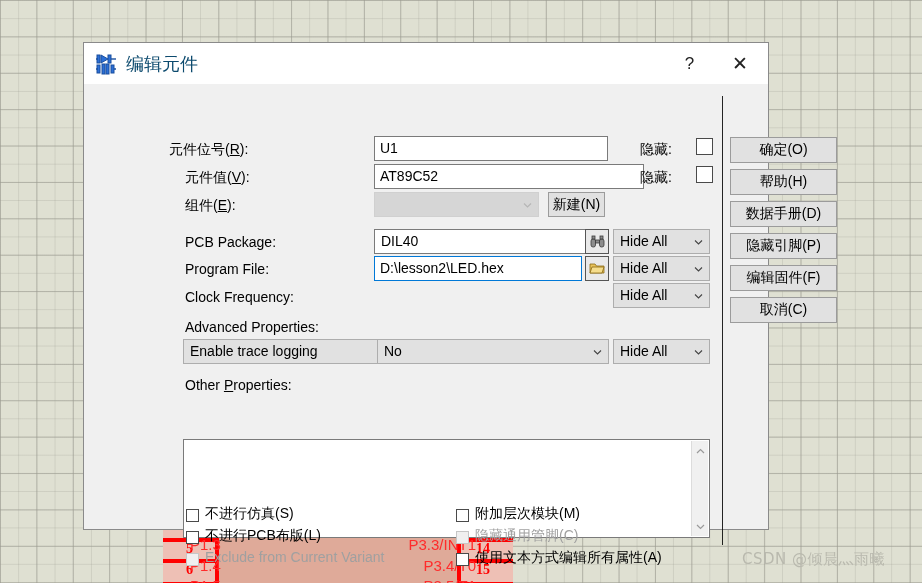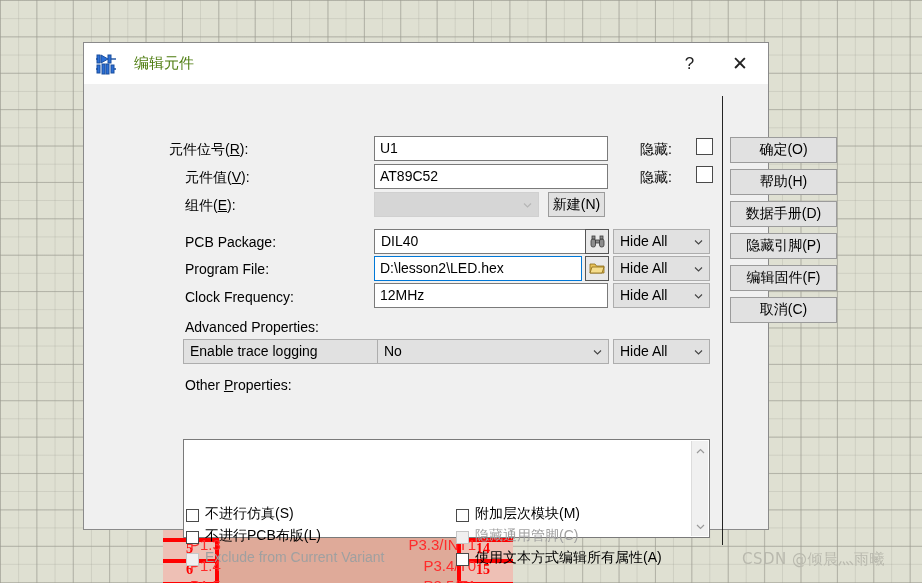--- a/index.html
+++ b/index.html
@@ -37,21 +37,21 @@
 
   
   .watermark{position:absolute;left:742px;top:550px;color:#b9b9ae;font-size:15px;
     font-family:"DejaVu Sans",sans-serif;letter-spacing:.5px;}
 
   
   .dialog{position:absolute;left:83px;top:42px;width:684px;height:486px;
     background:#f0f0f0;border:1px solid #8a8a8a;box-shadow:0 0 0 0 rgba(0,0,0,0);}
   .titlebar{height:41px;background:#ffffff;display:flex;align-items:center;position:relative;}
   .title-icon{width:22px;height:22px;margin-left:11px;position:relative;flex:0 0 auto;}
-  .title-text{margin-left:17px;font-size:15px;color:#4d7c0f;}
+  .title-text{margin-left:9px;font-size:18px;color:#0c4a6e;}
   .title-btns{position:absolute;right:0;top:0;height:41px;display:flex;}
   .tbtn{width:45px;height:41px;display:flex;align-items:center;justify-content:center;
     font-size:17px;color:#222;cursor:pointer;}
   .tbtn.close{width:56px;font-size:19px;}
 
   .body{position:absolute;left:0;top:41px;right:0;bottom:0;}
   .vsep{position:absolute;left:638px;top:12px;width:1px;height:449px;background:#000;opacity:.85;}
 
   .lbl{position:absolute;font-size:14px;color:#000;white-space:nowrap;}
   .lbl u{text-decoration:underline;}
@@ -163,21 +163,21 @@
     <div class="lbl" style="left:85px;top:57px;">
       <span>元件位号(</span><u>R</u><span>):</span>
     </div>
     <div class="tin" style="left:290px;top:52px;width:234px;">U1</div>
     <div class="lbl" style="left:556px;top:57px;">隐藏:</div>
     <div class="hidebox" style="left:612px;top:54px;"></div>
 
     <div class="lbl" style="left:101px;top:85px;">
       <span>元件值(</span><u>V</u><span>):</span>
     </div>
-    <div class="tin" style="left:290px;top:80px;width:234px;">AT89C52</div>
+    <div class="tin" style="left:290px;top:80px;width:270px;">AT89C52</div>
     <div class="lbl" style="left:556px;top:85px;">隐藏:</div>
     <div class="hidebox" style="left:612px;top:82px;"></div>
 
     <div class="lbl" style="left:101px;top:113px;">
       <span>组件(</span><u>E</u><span>):</span>
     </div>
     <div class="combo disabled" style="left:290px;top:108px;width:165px;">
       <span></span>
       <span class="car">
         <svg width="9" height="9" viewBox="0 0 9 9">
@@ -227,21 +227,20 @@
     <div class="combo" style="left:529px;top:172px;width:97px;">
       <span>Hide All</span>
       <span class="car">
         <svg width="9" height="9" viewBox="0 0 9 9">
             <path d="M1 3 L4.5 6.5 L8 3" fill="none" stroke="#444" stroke-width="1.1"></path>
           </svg>
       </span>
     </div>
 
     <div class="lbl" style="left:101px;top:205px;">Clock Frequency:</div>
-    <div class="tin" style="left:290px;top:199px;width:234px;">12MHz</div>
     <div class="combo" style="left:529px;top:199px;width:97px;">
       <span>Hide All</span>
       <span class="car">
         <svg width="9" height="9" viewBox="0 0 9 9">
             <path d="M1 3 L4.5 6.5 L8 3" fill="none" stroke="#444" stroke-width="1.1"></path>
           </svg>
       </span>
     </div>
 
     <div class="lbl" style="left:101px;top:235px;">Advanced Properties:</div>

